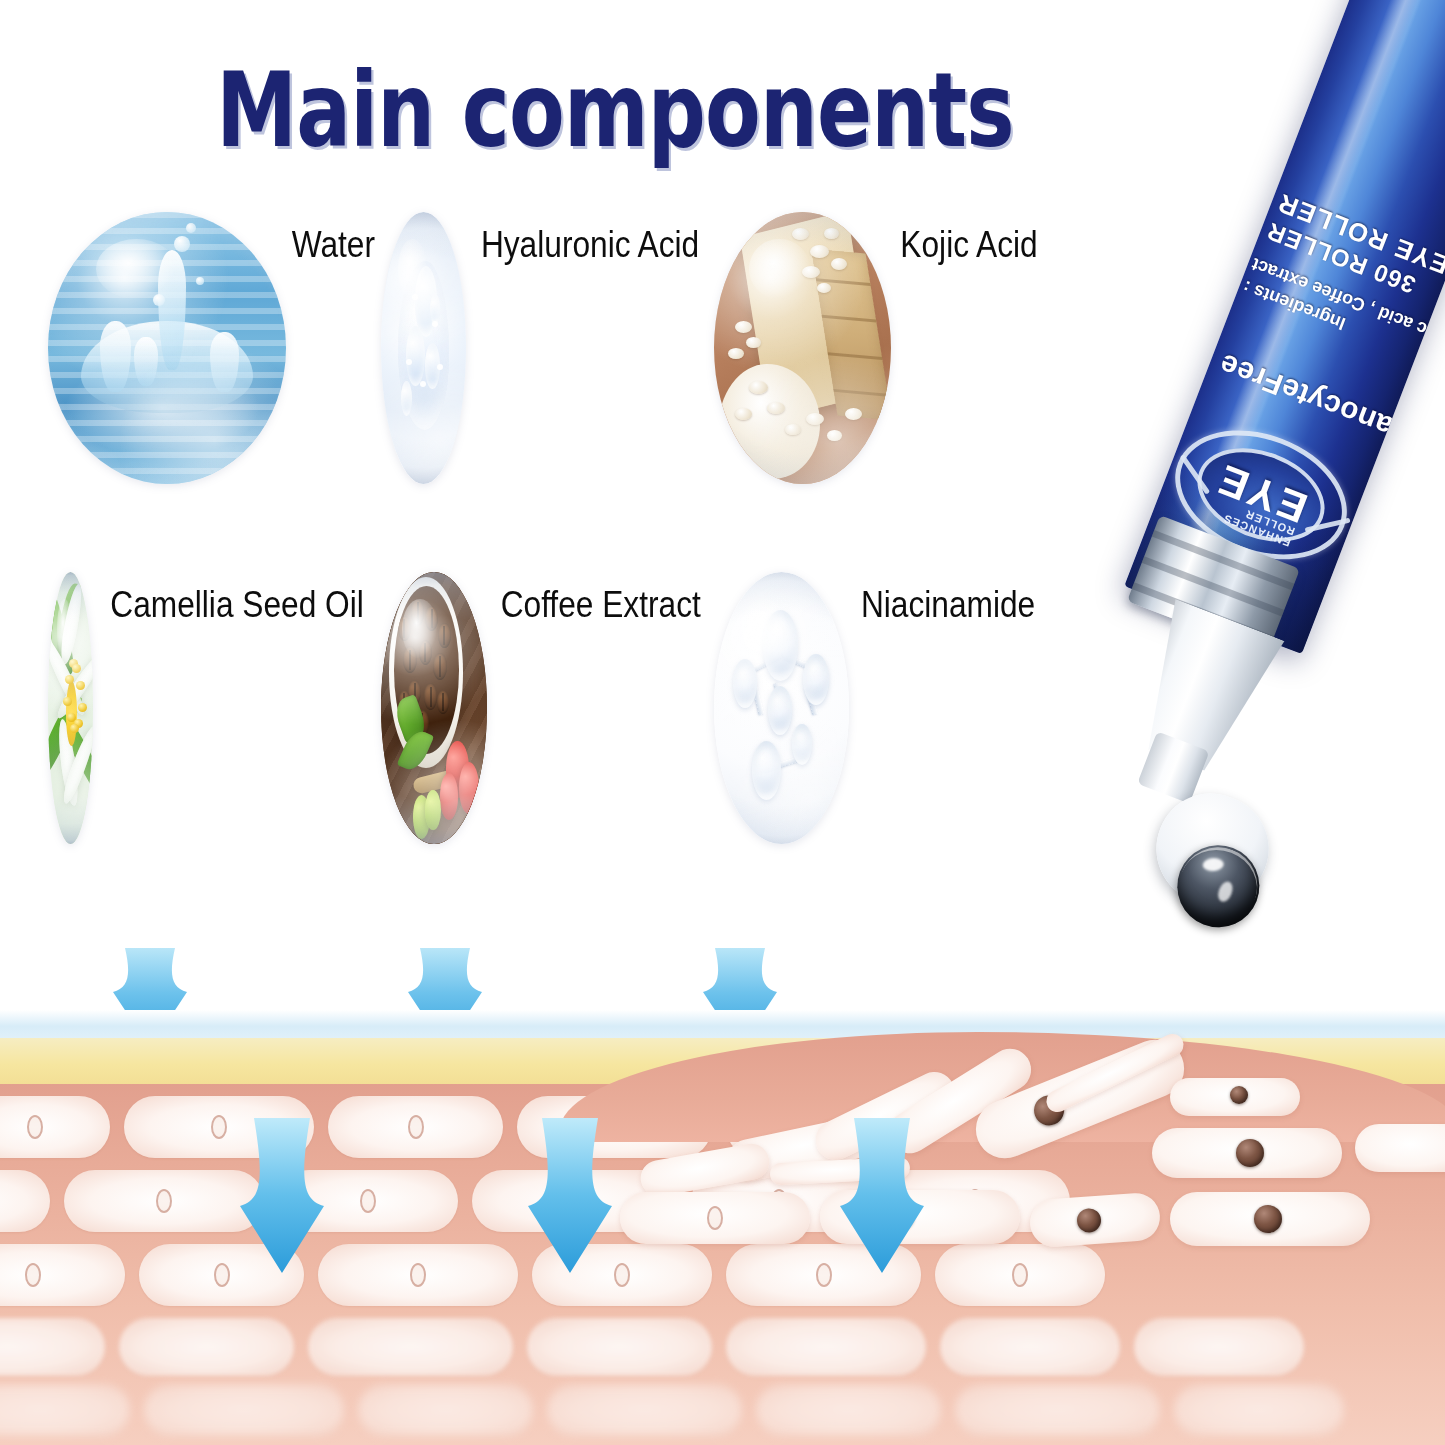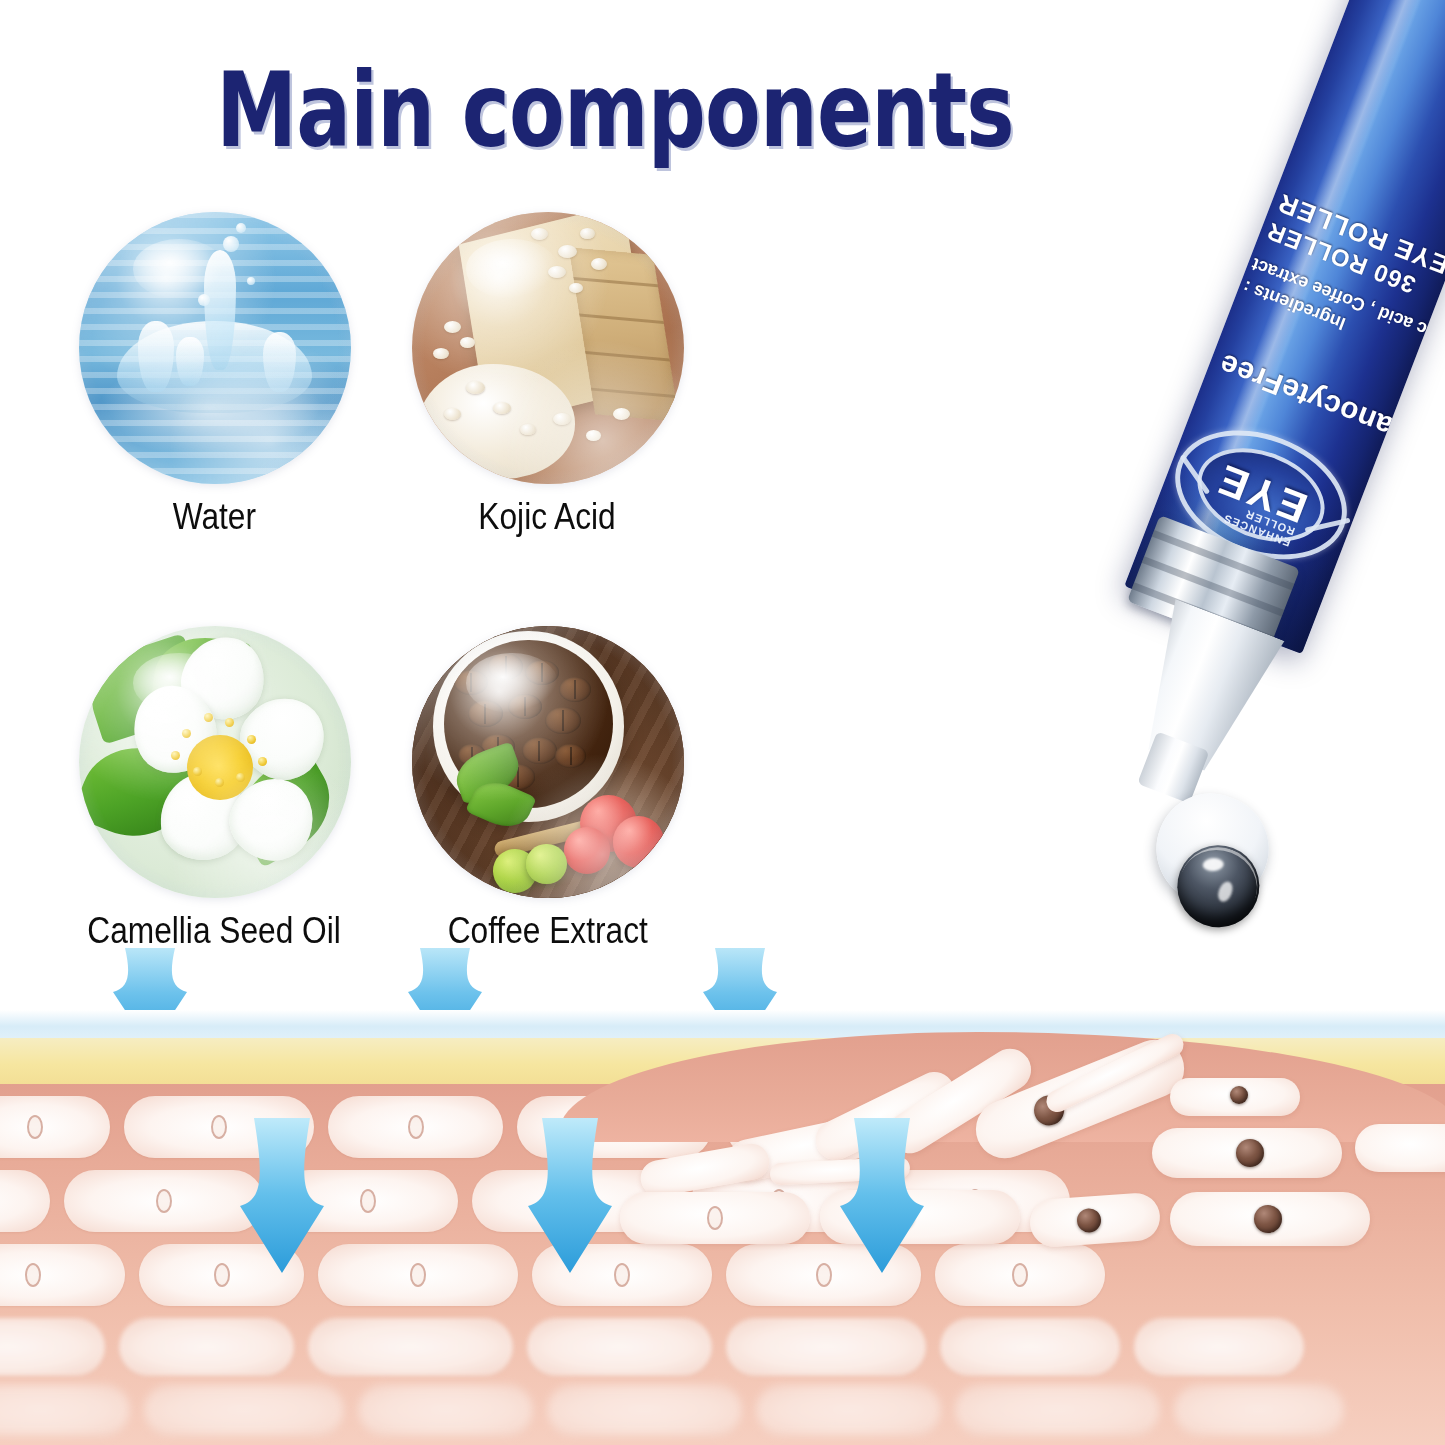--- a/index.html
+++ b/index.html
@@ -26,21 +26,21 @@
     transform:scaleX(0.78);
     transform-origin:50% 50%;
     text-shadow:3px 3px 0 rgba(110,125,180,0.45);
     white-space:nowrap;
     user-select:none;
   }
 
   
   #ingredients { position:absolute; left:48px; top:212px; width:1000px; }
   .ing-row { display:flex; }
-  .ing-cell { width:333px; display:flex; flex-direction:column; align-items:center; }
+  .ing-cell { width:333px; display:flex; flex-direction:row; align-items:flex-start; }
   .bubble-wrap { width:272px; height:272px; position:relative; }
 
   .bubble {
     position:absolute; inset:0; border-radius:50%;
     overflow:hidden;
     box-shadow:
       inset 0 -14px 26px rgba(255,255,255,0.55),
       inset 0 12px 22px rgba(255,255,255,0.35),
       0 2px 8px rgba(120,130,160,0.18);
   }
@@ -334,20 +334,42 @@
               <div class="w-drop" style="left:44%;top:30%;width:12px;height:12px;"></div>
               <div class="w-drop" style="left:62%;top:24%;width:8px;height:8px;"></div>
             </div>
             <div class="spec"></div>
             <div class="rim"></div>
           </div>
         </div>
         <div class="ing-label">Water</div>
       </div>
 
+      <div class="ing-cell">
+        <div class="bubble-wrap">
+          <div class="bubble b-ha">
+            <div class="inner">
+              <div class="ha-blob"></div>
+              <div class="ha-b" style="left:40%;top:20%;width:26%;height:26%;"></div>
+              <div class="ha-b" style="left:30%;top:42%;width:22%;height:22%;"></div>
+              <div class="ha-b" style="left:52%;top:48%;width:17%;height:17%;"></div>
+              <div class="ha-b" style="left:24%;top:62%;width:13%;height:13%;"></div>
+              <div class="ha-b" style="left:58%;top:30%;width:11%;height:11%;"></div>
+              <div class="ha-sparkle" style="left:36%;top:30%;"></div>
+              <div class="ha-sparkle" style="left:60%;top:40%;"></div>
+              <div class="ha-sparkle" style="left:46%;top:62%;"></div>
+              <div class="ha-sparkle" style="left:66%;top:56%;"></div>
+              <div class="ha-sparkle" style="left:30%;top:54%;"></div>
+            </div>
+            <div class="spec"></div>
+            <div class="rim"></div>
+          </div>
+        </div>
+        <div class="ing-label">Hyaluronic Acid</div>
+      </div>
 
       <div class="ing-cell">
         <div class="bubble-wrap">
           <div class="bubble b-kojic">
             <div class="inner">
               <div class="k-box"></div>
               <div class="k-box-side">
                 <div class="k-slat" style="left:0;top:18%;width:100%;"></div>
                 <div class="k-slat" style="left:0;top:40%;width:100%;"></div>
                 <div class="k-slat" style="left:0;top:62%;width:100%;"></div>
@@ -441,20 +463,43 @@
               <div class="c-green" style="left:30%;top:82%;width:16%;height:16%;"></div>
               <div class="c-green" style="left:42%;top:80%;width:15%;height:15%;"></div>
             </div>
             <div class="spec"></div>
             <div class="rim"></div>
           </div>
         </div>
         <div class="ing-label">Coffee Extract</div>
       </div>
 
+      <div class="ing-cell">
+        <div class="bubble-wrap">
+          <div class="bubble b-nia">
+            <div class="inner">
+              <div class="mol-bond" style="left:30%;top:35%;width:24%;transform:rotate(-28deg);"></div>
+              <div class="mol-bond" style="left:52%;top:30%;width:22%;transform:rotate(22deg);"></div>
+              <div class="mol-bond" style="left:70%;top:42%;width:20%;transform:rotate(74deg);"></div>
+              <div class="mol-bond" style="left:30%;top:40%;width:24%;transform:rotate(76deg);"></div>
+              <div class="mol-bond" style="left:36%;top:72%;width:34%;transform:rotate(-18deg);"></div>
+              <div class="mol-bond" style="left:46%;top:40%;width:14%;transform:rotate(68deg);"></div>
+              <div class="mol-atom" style="left:36%;top:14%;width:26%;height:26%;"></div>
+              <div class="mol-atom" style="left:14%;top:32%;width:18%;height:18%;"></div>
+              <div class="mol-atom" style="left:66%;top:30%;width:19%;height:19%;"></div>
+              <div class="mol-atom" style="left:40%;top:42%;width:18%;height:18%;"></div>
+              <div class="mol-atom" style="left:58%;top:56%;width:15%;height:15%;"></div>
+              <div class="mol-atom" style="left:28%;top:62%;width:22%;height:22%;"></div>
+            </div>
+            <div class="spec"></div>
+            <div class="rim"></div>
+          </div>
+        </div>
+        <div class="ing-label">Niacinamide</div>
+      </div>
     </div>
   </div>
 
   <div class="arrow" style="left:95px;top:948px;">
     <svg width="110" height="105" viewBox="0 0 110 105">
       <defs>
           <linearGradient id="ag1" x1="0" y1="0" x2="0" y2="1">
         <stop offset="0%" stop-color="#b9e6f8"></stop>
             <stop offset="45%" stop-color="#6dc2ec"></stop>
             <stop offset="100%" stop-color="#2f9fdc"></stop>

